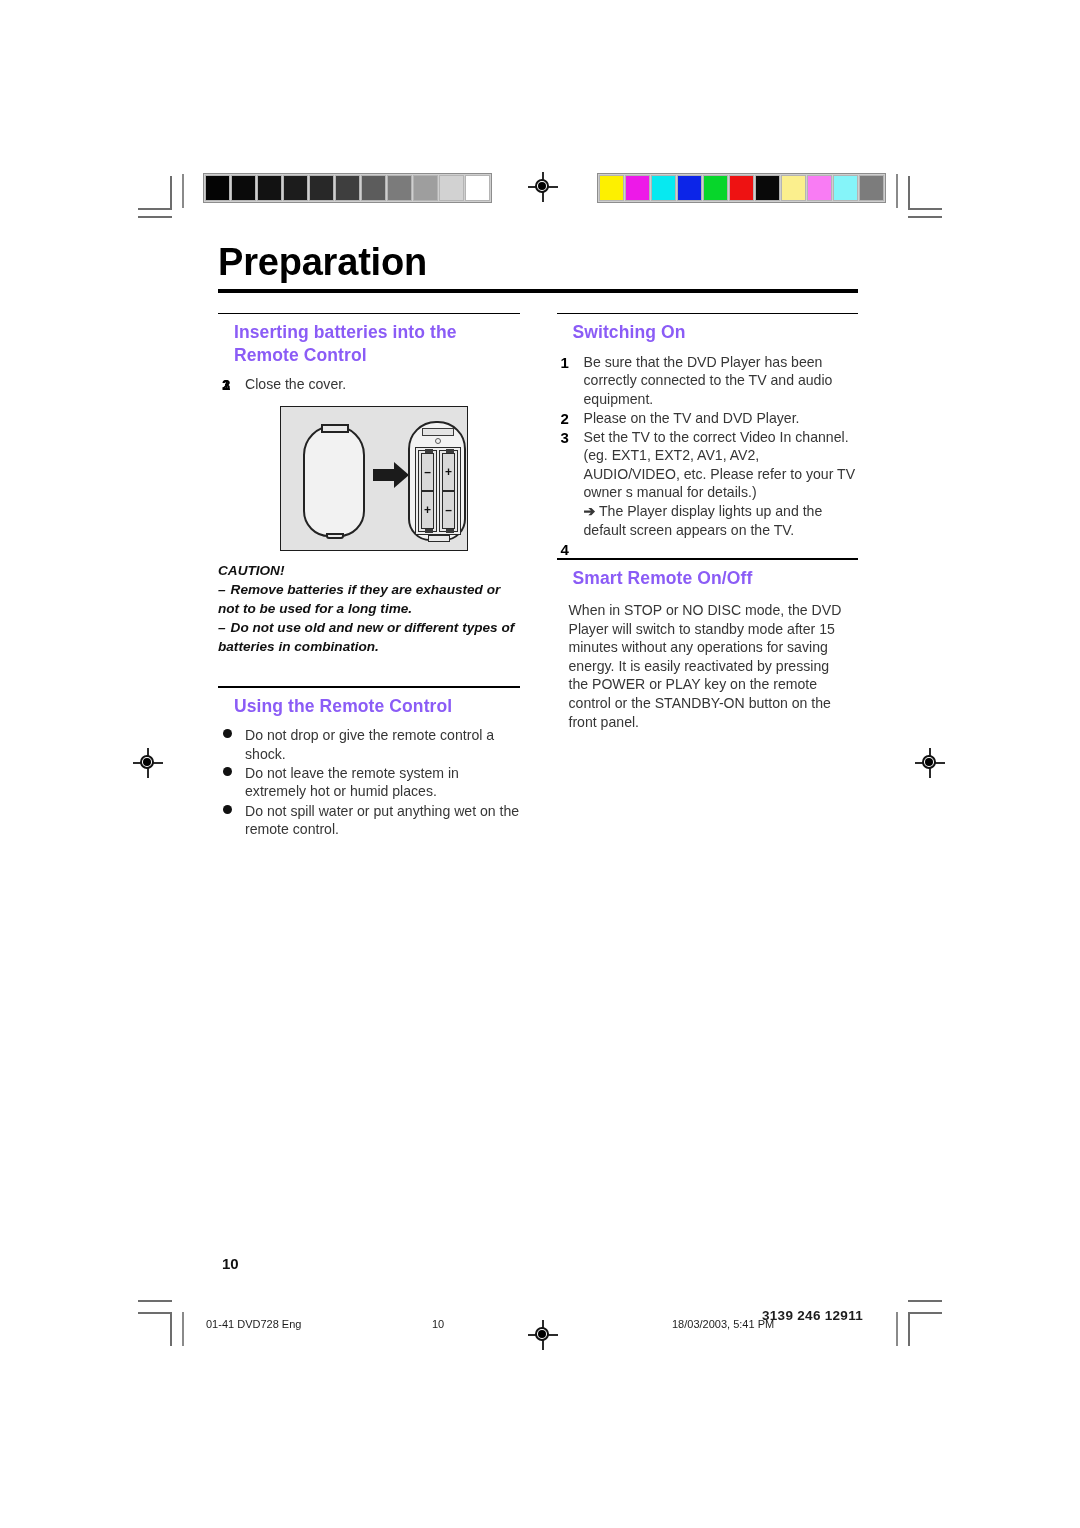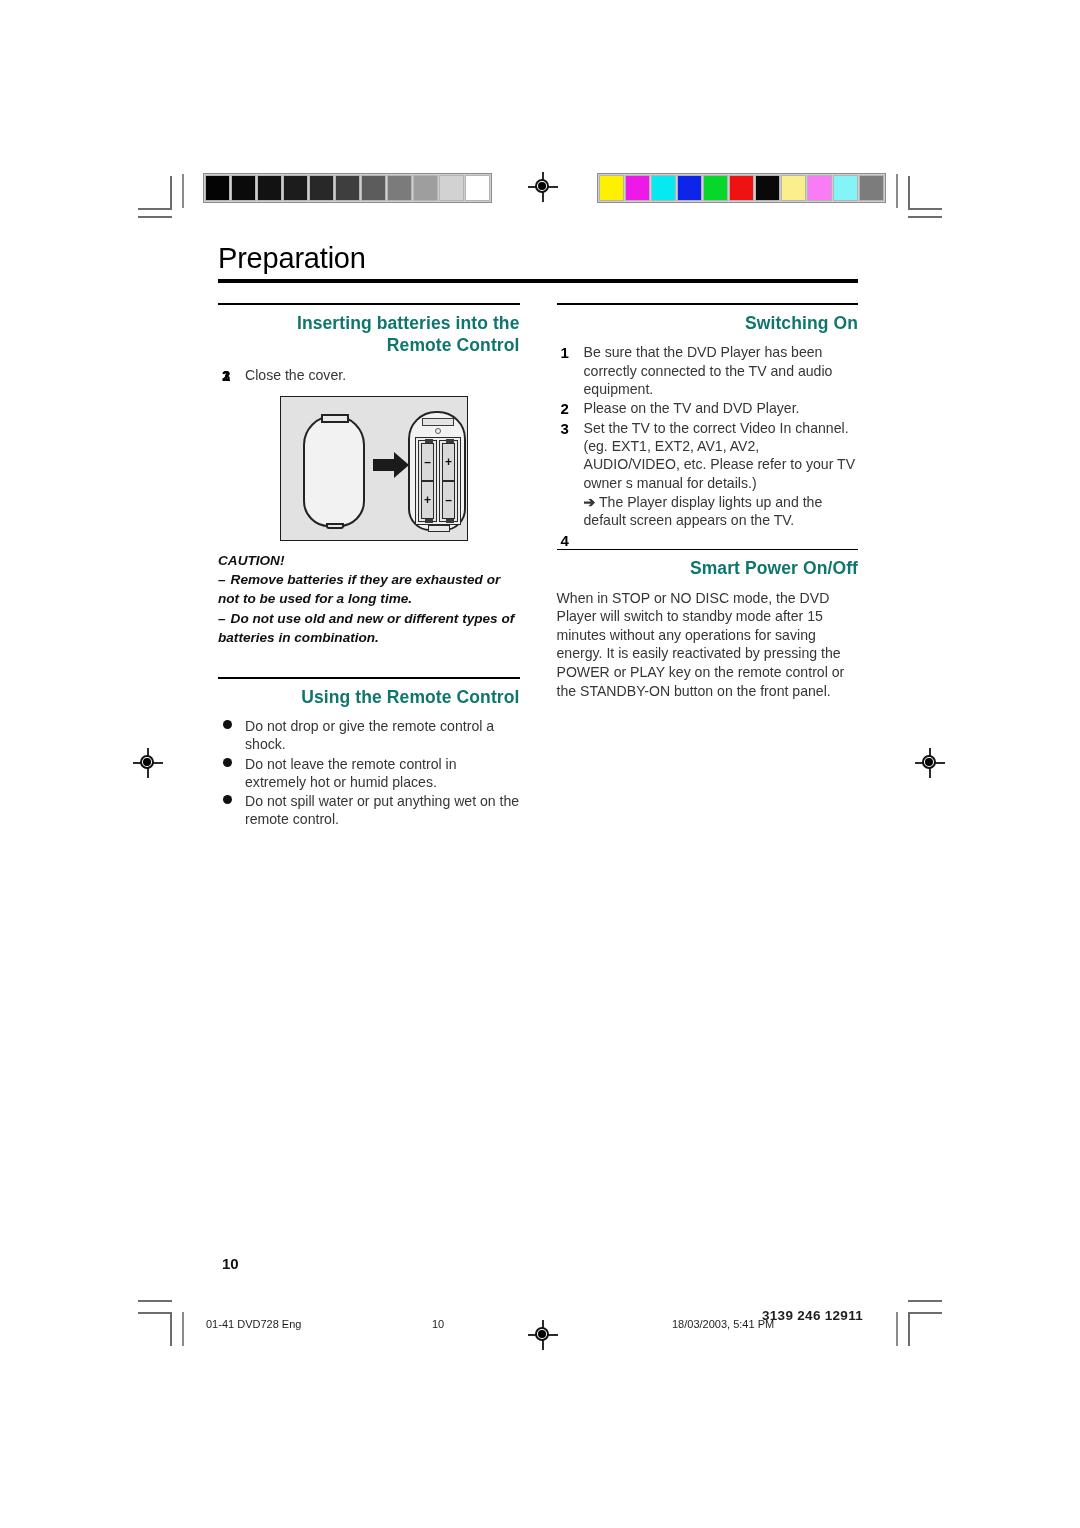--- a/index.html
+++ b/index.html
@@ -86,22 +86,22 @@
 
   
   .page {
     position: absolute;
     left: 218px;
     top: 243px;
     width: 640px;
   }
 
   .page-title {
-    font-size: 29px;
-    font-weight: normal;
+    font-size: 38px;
+    font-weight: bold;
     letter-spacing: -0.2px;
     margin: 0 0 6px 0;
     line-height: 1.05;
     color: #000;
   }
   .title-rule {
     height: 4px;
     background: #000;
     margin-bottom: 20px;
   }
@@ -117,23 +117,22 @@
     background: #000;
     margin-bottom: 7px;
   }
   .sec-rule.thin { height: 1.6px; }
 
   h2.sec-head {
     font-size: 17.5px;
     font-weight: bold;
     line-height: 1.28;
     margin: 0 0 9px 16px;
-    color: #0f766e;
+    color: #8b5cf6;
     letter-spacing: 0.1px;
-    text-align: right;
   }
 
   ol.steps, ul.bullets {
     list-style: none;
     margin: 0;
     padding: 0;
   }
   ol.steps li, ul.bullets li {
     position: relative;
     padding-left: 27px;
@@ -164,21 +163,21 @@
     font-size: 14.1px;
     line-height: 1.30;
     color: #363636;
   }
   .sub-note .arrow { font-weight: bold; }
 
   p.body-par {
     font-size: 14.1px;
     line-height: 1.32;
     color: #363636;
-    margin: 0;
+    margin: 12px;
   }
 
   
   .figure {
     margin: 12px 0 10px 62px;
     width: 188px;
     height: 145px;
     background: #e2e2e2;
     border: 1.5px solid #1d1d1d;
     position: relative;
@@ -495,21 +494,21 @@
       <div class="sec-rule thin"></div>
       <h2 class="sec-head">Using the Remote Control</h2>
 
       <ul class="bullets">
         <li>
           <span class="bul"></span>
           <span>Do not drop or give the remote control a shock.</span>
         </li>
         <li>
           <span class="bul"></span>
-          <span>Do not leave the remote control in extremely hot or humid places.</span>
+          <span>Do not leave the remote system in extremely hot or humid places.</span>
         </li>
         <li>
           <span class="bul"></span>
           <span>Do not spill water or put anything wet on the remote control.</span>
         </li>
       </ul>
     </div>
 
     <div class="col">
 
@@ -538,21 +537,21 @@
 
       <ol class="steps">
         <li>
           <span class="num">4</span>
         </li>
       </ol>
 
       <div class="spacer-16"></div>
 
       <div class="sec-rule thin"></div>
-      <h2 class="sec-head">Smart Power On/Off</h2>
+      <h2 class="sec-head">Smart Remote On/Off</h2>
       <p class="body-par">When in STOP or NO DISC mode, the DVD Player will switch to standby mode after 15 minutes without any operations for saving energy. It is easily reactivated by pressing the POWER or PLAY key on the remote control or the STANDBY-ON button on the front panel.</p>
     </div>
 
   </div>
 </div>
 
 <div class="folio">10</div>
 
 <div class="footer-line footer-file">01-41 DVD728 Eng</div>
 <div class="footer-line footer-page">10</div>

